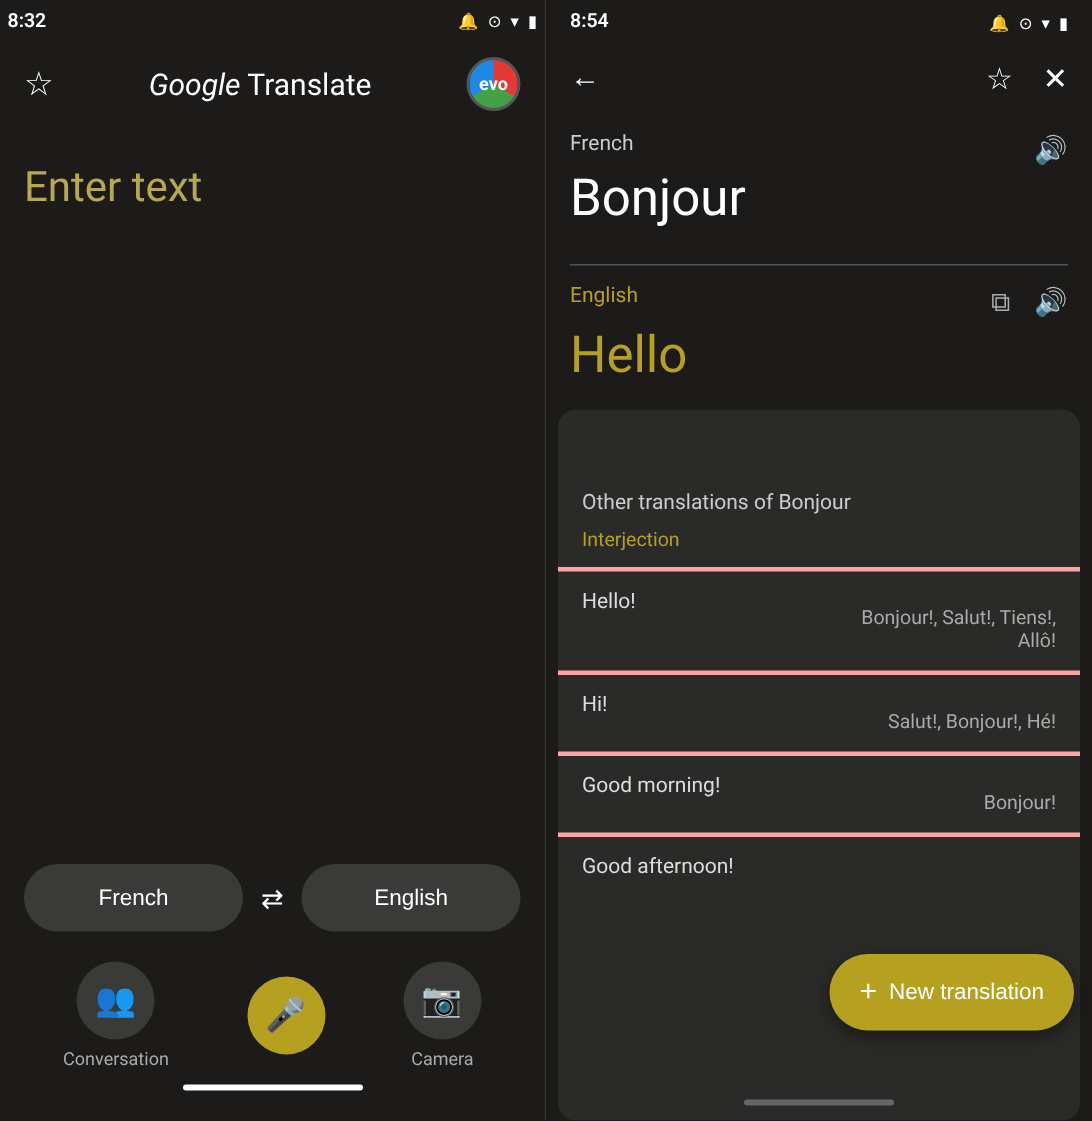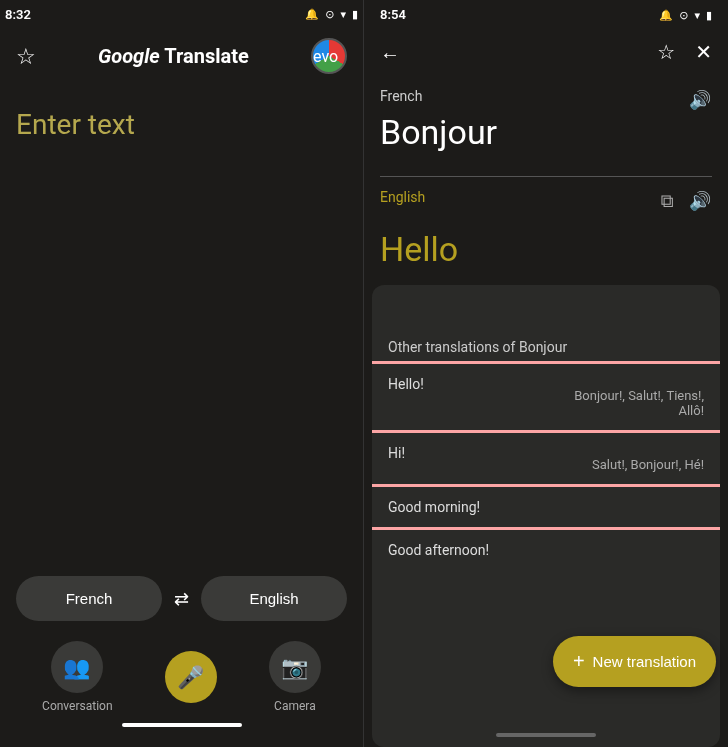--- a/index.html
+++ b/index.html
@@ -57,36 +57,37 @@
     }
 
     .star-icon {
       color: #fff;
       font-size: 22px;
     }
 
     .app-title {
       font-size: 20px;
       color: #fff;
-      font-weight: 700;
+      font-weight: 400;
     }
 
     .app-title span.google {
       font-style: italic;
     }
 
     .avatar {
       width: 36px;
       height: 36px;
       border-radius: 50%;
       background: conic-gradient(#e53935 0deg 120deg, #43a047 120deg 240deg, #1e88e5 240deg 360deg);
       display: flex;
       align-items: center;
-      font-size: 16px;
-      font-weight: 400;
+      justify-content: center;
+      font-size: 12px;
+      font-weight: 700;
       color: #fff;
       border: 2px solid #555;
     }
 
     .enter-text-area {
       flex: 1;
       padding: 24px 16px;
     }
 
     .enter-text-placeholder {
@@ -265,21 +266,21 @@
 
     .target-icons {
       display: flex;
       gap: 16px;
     }
 
     .target-text {
       font-size: 34px;
       color: #b5a020;
       font-weight: 400;
-      margin-top: 16px;
+      margin-top: 4px;
     }
 
     .other-translations {
       margin: 8px 8px 0;
       background: #2a2a28;
       border-radius: 12px;
       overflow: hidden;
       flex: 1;
     }
 
@@ -450,31 +451,33 @@
       <div class="target-icons">
         <button class="icon-btn" style="color:#aaa;font-size:18px;">⧉</button>
         <button class="icon-btn" style="color:#aaa;font-size:18px;">🔊</button>
       </div>
     </div>
     <div class="target-text">Hello</div>
   </div>
 
   <div class="other-translations">
     <div class="other-header">Other translations of Bonjour</div>
+    <div class="category-label">Interjection</div>
 
     <div class="translation-row">
       <span class="tr-source">Hello!</span>
       <span class="tr-targets">Bonjour!, Salut!, Tiens!, Allô!</span>
     </div>
     <div class="translation-row">
       <span class="tr-source">Hi!</span>
       <span class="tr-targets">Salut!, Bonjour!, Hé!</span>
     </div>
     <div class="translation-row">
       <span class="tr-source">Good morning!</span>
+      <span class="tr-targets">Bonjour!</span>
     </div>
     <div class="translation-row">
       <span class="tr-source">Good afternoon!</span>
       <span class="tr-targets"></span>
     </div>
   </div>
 
   <button class="fab-btn">
     <span class="fab-plus">+</span>
     <span>New translation</span>

